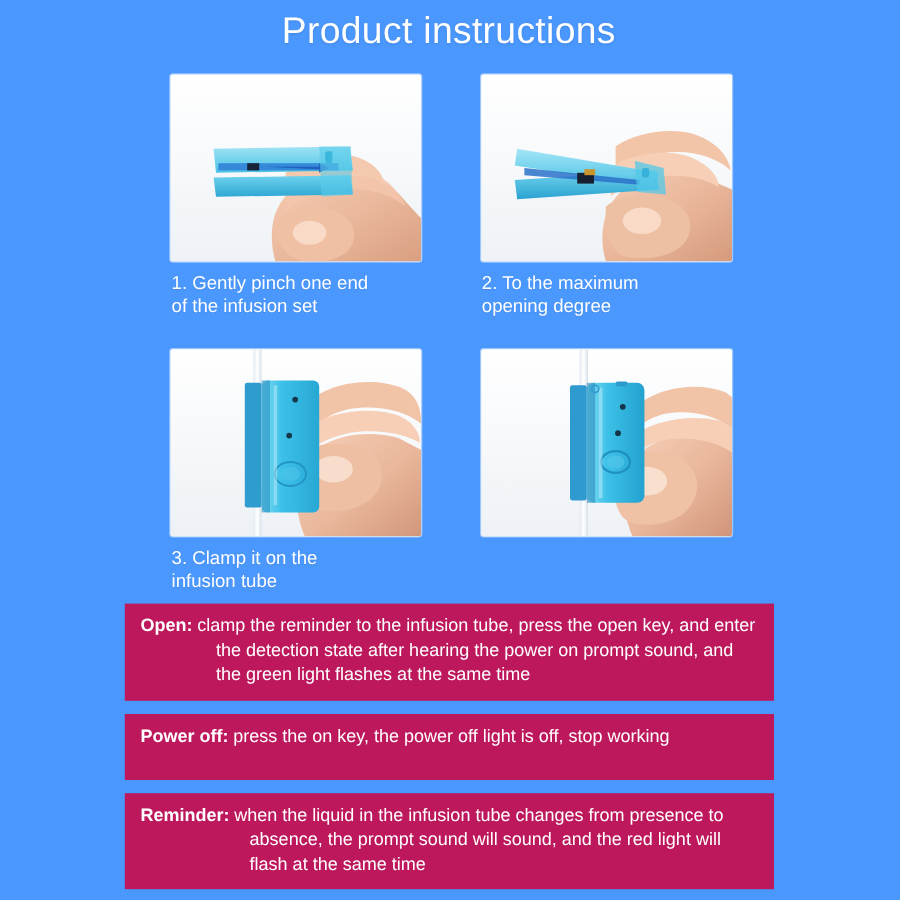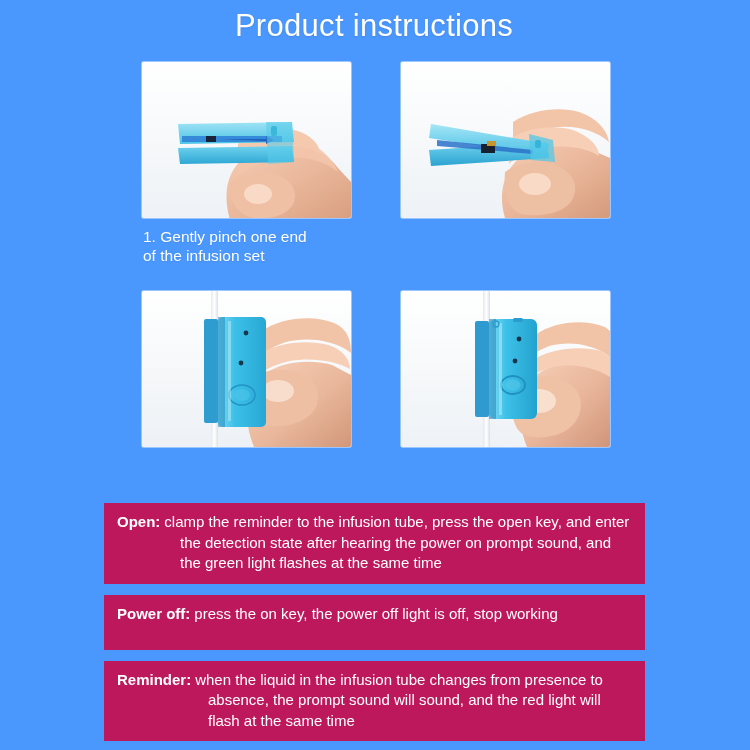--- a/index.html
+++ b/index.html
@@ -195,20 +195,22 @@
             <path d="M30 62 L148 82 L146 94 L28 76 Z" fill="url(#clipA2)"></path>
             <path d="M28 88 L146 80 L148 96 L30 104 Z" fill="url(#clipB2)"></path>
             <path d="M36 78 L132 88 L132 92 L36 84 Z" fill="#2a72c9" opacity="0.85"></path>
             <rect x="80" y="82" width="14" height="9" fill="#16202f"></rect>
             <rect x="86" y="79" width="9" height="5" fill="#c8962c"></rect>
             <path d="M128 72 L152 78 L154 100 L130 98 Z" fill="#52c8e8" opacity="0.75"></path>
             <rect x="134" y="78" width="6" height="8" rx="2" fill="#37b2da"></rect>
           </g>
         </svg>
       </div>
+      <div class="step-caption">2. To the maximum
+    opening degree</div>
     </div>
 
   </div>
 
   <div class="row-gap"></div>
 
   <div class="step-row">
 
     <div class="step">
       <div class="photo-card">
@@ -250,20 +252,22 @@
             <rect x="76" y="26" width="48" height="110" rx="5" fill="url(#body3)"></rect>
             <rect x="76" y="26" width="7" height="110" fill="#1f86bb" opacity="0.55"></rect>
             <circle cx="104" cy="42" r="2.4" fill="#16384a"></circle>
             <circle cx="99" cy="72" r="2.4" fill="#16384a"></circle>
             <ellipse cx="100" cy="104" rx="13" ry="10" fill="none" stroke="#2294c6" stroke-width="1.6"></ellipse>
             <ellipse cx="100" cy="104" rx="8" ry="6" fill="#4ec5e9" opacity="0.6"></ellipse>
             <rect x="86" y="30" width="3" height="100" fill="#bdecf8" opacity="0.5"></rect>
           </g>
         </svg>
       </div>
+      <div class="step-caption">3. Clamp it on the
+    infusion tube</div>
     </div>
 
     <div class="step">
       <div class="photo-card">
         <svg viewBox="0 0 209 156" xmlns="http://www.w3.org/2000/svg">
           <defs>
             <linearGradient id="bg4" x1="0" y1="0" x2="0" y2="1">
               <stop offset="0" stop-color="#ffffff"></stop>
               <stop offset="1" stop-color="#eef2f6"></stop>
             </linearGradient>

